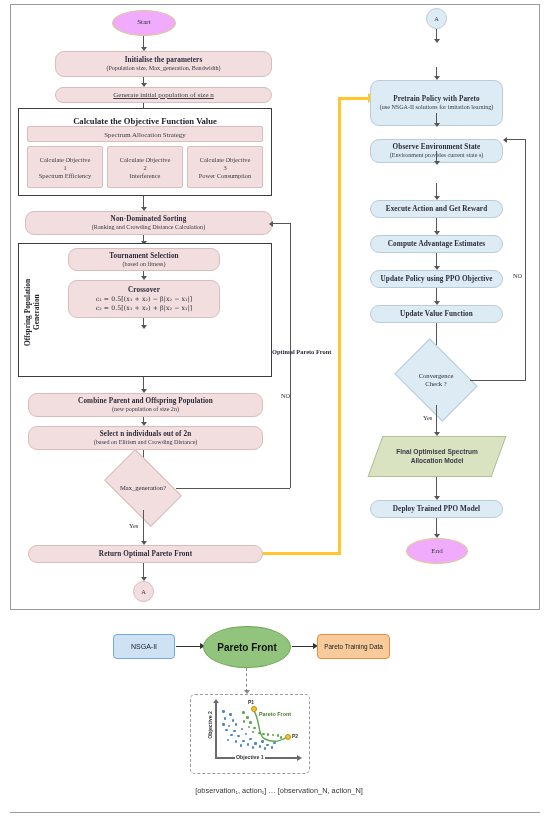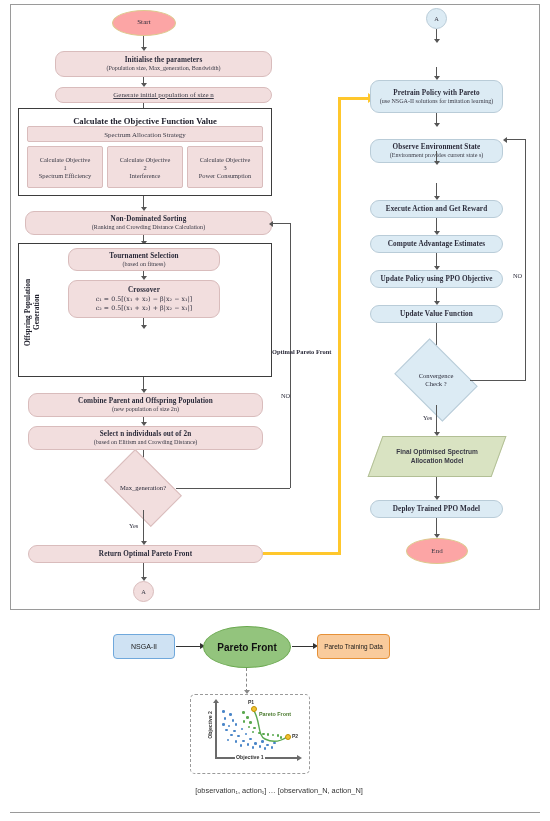--- a/index.html
+++ b/index.html
@@ -11,21 +11,21 @@
 
   
   .node{position:absolute;box-sizing:border-box;display:flex;flex-direction:column;
         align-items:center;justify-content:center;text-align:center;
         border:1px solid #b9a3a3;line-height:1.12;}
   .node .t1{font-weight:bold;font-size:7.2px;color:#2b2b3a;letter-spacing:.1px;}
   .node .t2{font-size:6.1px;color:#3a3a46;margin-top:1px;}
 
   .pink{background:#f2dede;border-color:#d9bcbc;}
   .blue{background:#dcebf4;border-color:#b9ccd8;}
-  .yellowe{background:#fca5a5;border-color:#ddc98e;}
+  .yellowe{background:#f0abfc;border-color:#ddc98e;}
   .rounded{border-radius:9px;}
   .sq{border-radius:2px;}
 
   
   .ellipse{border-radius:50%;}
 
   
   .diamond{position:absolute;}
   .diamond .dshape{position:absolute;inset:0;transform:rotate(45deg);
       background:#f2dede;border:1px solid #d9bcbc;box-sizing:border-box;}
@@ -229,21 +229,21 @@
 
   <div class="node ellipse blue" style="left:426px;top:8px;width:21px;height:21px;">
     <div class="t2" style="font-size:6.4px;">A</div>
   </div>
   <div class="ln lnv" style="left:436px;top:29px;height:11px;"></div>
   <div class="arrow ar-down" style="left:433.5px;top:39px;"></div>
 
   <div class="ln lnv" style="left:436px;top:67px;height:10px;"></div>
   <div class="arrow ar-down" style="left:433.5px;top:76px;"></div>
 
-  <div class="node rounded blue" style="left:370px;top:80px;width:133px;height:33px;">
+  <div class="node rounded blue" style="left:370px;top:80px;width:133px;height:46px;">
     <div class="t1">Pretrain Policy with Pareto</div>
     <div class="t2" style="max-width:118px;">(use NSGA-II solutions for imitation learning)</div>
   </div>
   <div class="ln lnv" style="left:436px;top:113px;height:11px;"></div>
   <div class="arrow ar-down" style="left:433.5px;top:123px;"></div>
 
   <div class="node rounded blue" style="left:370px;top:127px;width:133px;height:24px;margin-top:12px;">
     <div class="t1">Observe Environment State</div>
     <div class="t2">(Environment provides current state s)</div>
   </div>

